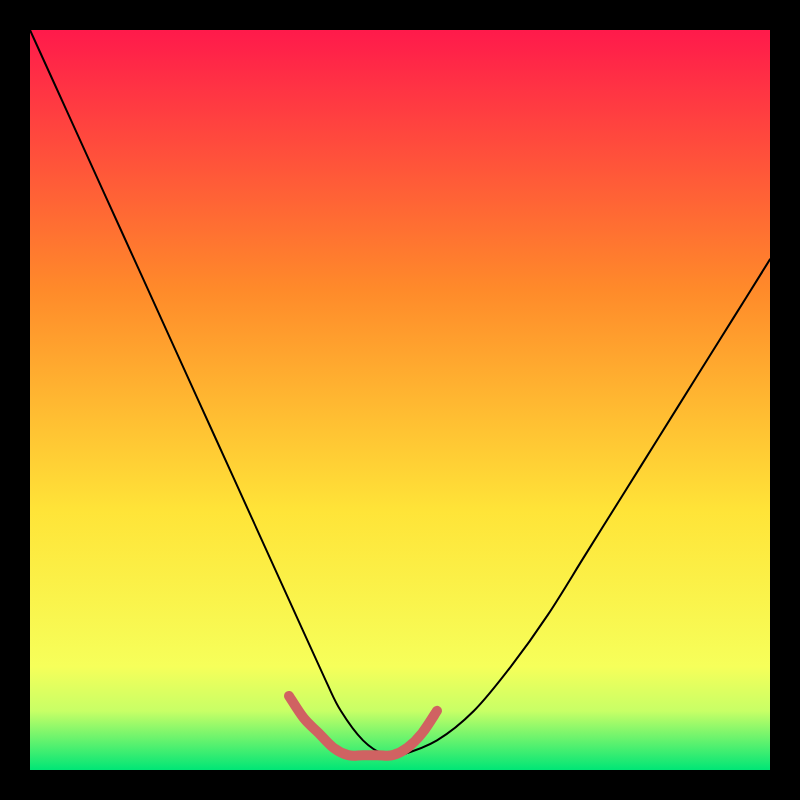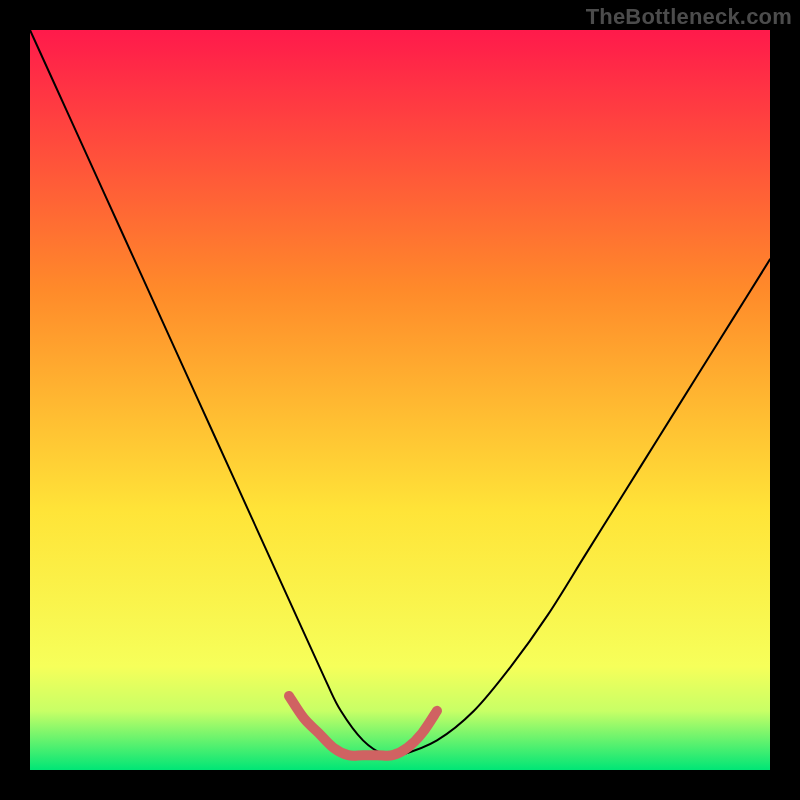--- a/index.html
+++ b/index.html
@@ -37,21 +37,20 @@
     letter-spacing: 0.2px;
     font-family: Arial, Helvetica, sans-serif;
   }
   svg { display: block; }
 </style>
 </head>
 <body>
 
 <div class="frame">
 
-  <div class="watermark">TheBottleneck.com</div>
 
   <div class="plot-area">
     <svg id="chart-svg" width="740" height="740" viewBox="0 0 740 740">
       <defs>
         <linearGradient id="bg-grad" x1="0" y1="0" x2="0" y2="1">
           <stop id="g-top" offset="0%" stop-color="#ff1a4b"></stop>
           <stop id="g-m1" offset="35%" stop-color="#ff8a2a"></stop>
           <stop id="g-m2" offset="65%" stop-color="#ffe438"></stop>
           <stop id="g-m3" offset="86%" stop-color="#f6ff5a"></stop>
           <stop id="g-m4" offset="92%" stop-color="#c8ff66"></stop>

